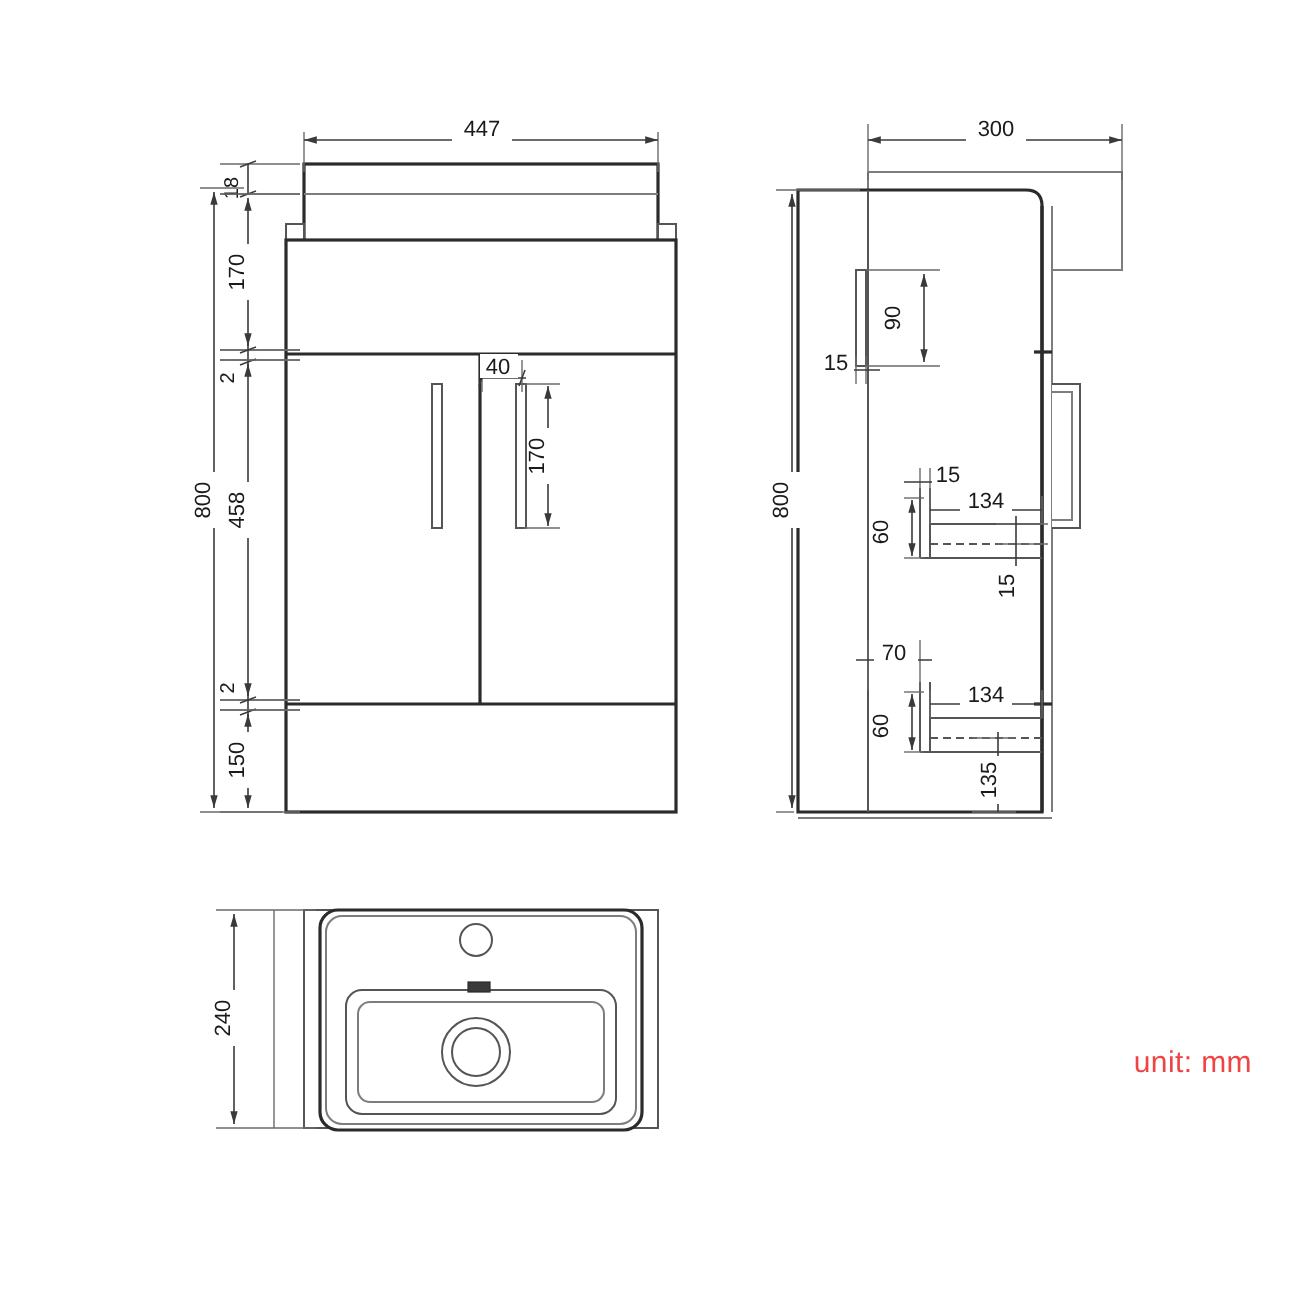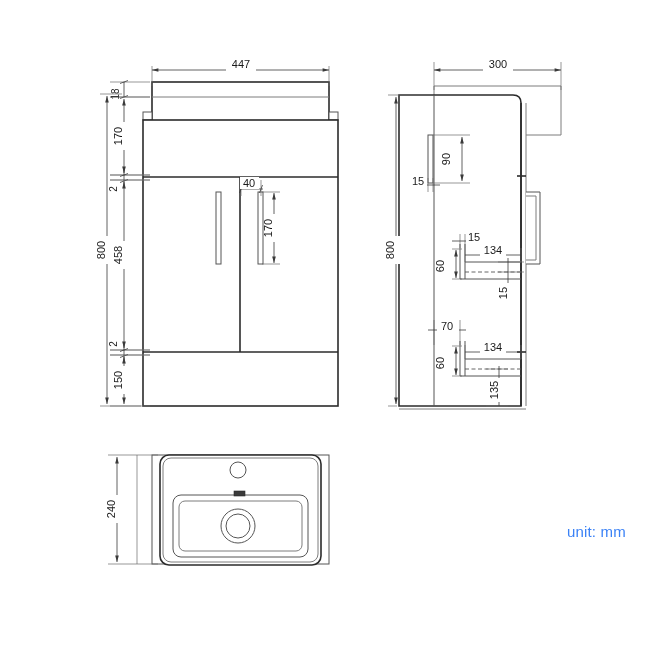--- a/index.html
+++ b/index.html
@@ -10,21 +10,21 @@
     color:#1a1a1a;
     overflow:hidden;
   }
   #sheet{position:relative;width:650px;height:568px;background:#fff;}
   #drawing{position:absolute;left:0;top:0;width:650px;height:650px;}
   #unit-label{
     position:absolute;
     right:24px;bottom:28px;
     font-size:15px;
     letter-spacing:.2px;
-    color:#3b82f6;
+    color:#ef4444;
     white-space:nowrap;
   }
   text{font-family:"Liberation Sans","DejaVu Sans",sans-serif;fill:#1a1a1a;}
 </style>
 </head>
 <body>
 
 <div id="sheet">
 
 <svg id="drawing" viewBox="0 0 650 650">

